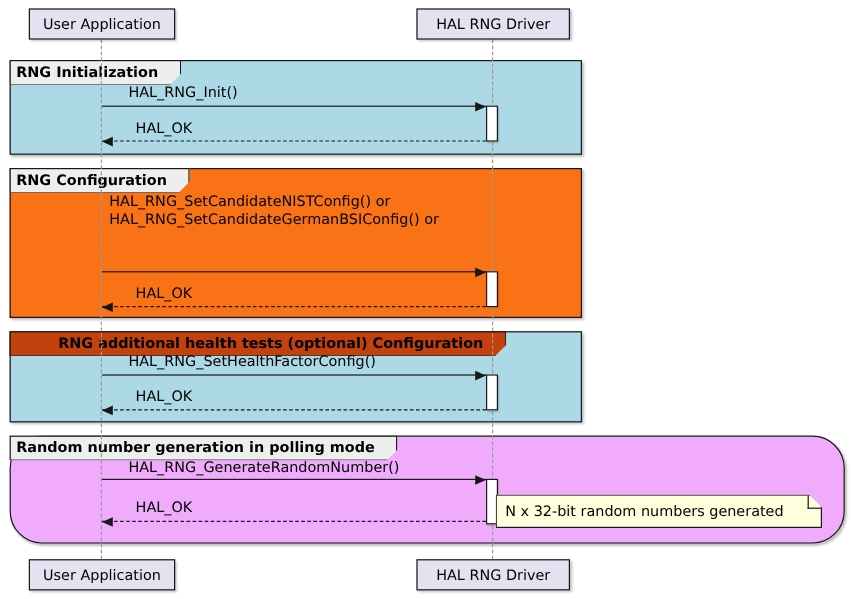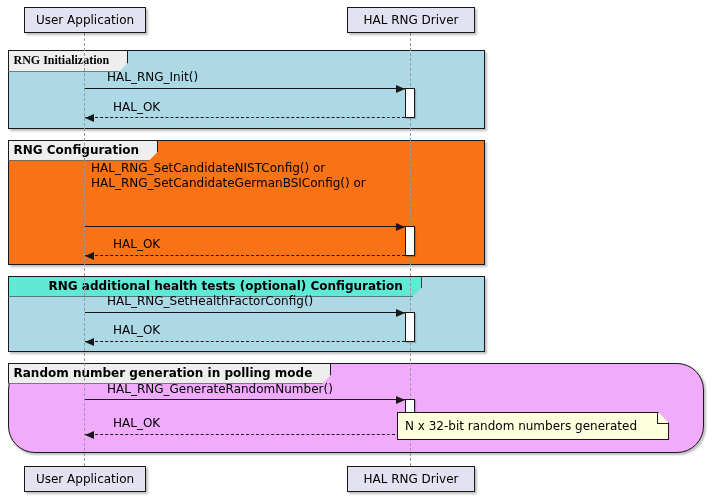--- a/index.html
+++ b/index.html
@@ -56,30 +56,30 @@
   .note-fold {
     position:absolute; top:0; right:0; width:11px; height:11px;
     border-left:1px solid #181818; border-bottom:1px solid #181818;
   }
 </style>
 </head>
 <body>
 
 <div class="canvas">
 
-  <div class="frame" style="left: 8px; top: 50px; width: 477px; height: 79px; background-color: rgb(173, 216, 230); font-family: Liberation Serif, serif;">
+  <div class="frame" style="left: 8px; top: 50px; width: 477px; height: 79px; background-color: rgb(173, 216, 230);">
     <div class="frame-tab" style="background-color: rgb(238, 238, 238);">RNG Initialization</div>
   </div>
 
   <div class="frame" style="left: 8px; top: 140px; width: 477px; height: 125px; background-color: #f97316;">
     <div class="frame-tab" style="background-color: rgb(238, 238, 238);">RNG Configuration</div>
   </div>
 
   <div class="frame" style="left: 8px; top: 276px; width: 477px; height: 76px; background-color: rgb(173, 216, 230);">
-    <div class="frame-tab" style="background-color: #5eead4; padding-left: 40px;">RNG additional health tests (optional) Configuration</div>
+    <div class="frame-tab" style="background-color: #c2410c; padding-left: 40px;">RNG additional health tests (optional) Configuration</div>
   </div>
 
   <div class="frame" style="left: 8px; top: 363px; width: 696px; height: 90px; background-color: #f0abfc; border-radius: 27px;">
     <div class="frame-tab" style="background-color: rgb(238, 238, 238);">Random number generation in polling mode</div>
   </div>
 
   <div class="lifeline" style="left:84px; top:33px; height:433px;"></div>
   <div class="lifeline" style="left:410px; top:33px; height:433px;"></div>
 
   <div class="participant" style="left: 24px; top: 7px; width: 122px; background-color: rgb(226, 226, 240);">User Application</div>
@@ -102,21 +102,21 @@
 
   <div class="msg-label" style="left:91px; top:294px;">HAL_RNG_SetHealthFactorConfig()</div>
   <div class="arrow solid to-right" style="left:85px; top:312px; width:320px;"></div>
   <div class="activation" style="left:405px; top:312px; height:30px;"></div>
   <div class="msg-label" style="left:97px; top:323px;">HAL_OK</div>
   <div class="arrow dashed to-left" style="left:85px; top:341px; width:320px;"></div>
 
   <div class="msg-label" style="left:91px; top:382px;">HAL_RNG_GenerateRandomNumber()</div>
   <div class="arrow solid to-right" style="left:85px; top:399px; width:320px;"></div>
   <div class="activation" style="left:405px; top:399px; height:38px;"></div>
-  <div class="note" style="left: 397px; top: 412px; width: 272px; height: 28px; background-color: rgb(254, 255, 221);">
+  <div class="note" style="left: 413px; top: 412px; width: 272px; height: 28px; background-color: rgb(254, 255, 221);">
     <span>N x 32-bit random numbers generated</span>
     <span class="note-fold"></span>
   </div>
   <div class="msg-label" style="left:97px; top:416px;">HAL_OK</div>
   <div class="arrow dashed to-left" style="left:85px; top:434px; width:320px;"></div>
 
   <div class="participant" style="left: 24px; top: 466px; width: 122px; background-color: rgb(226, 226, 240);">User Application</div>
   <div class="participant" style="left: 347px; top: 466px; width: 128px; background-color: rgb(226, 226, 240);">HAL RNG Driver</div>
 
 </div>

